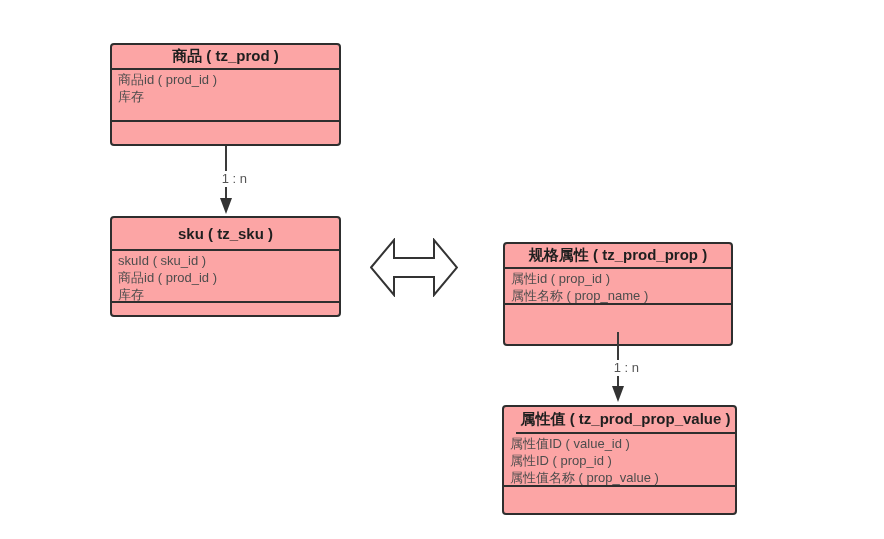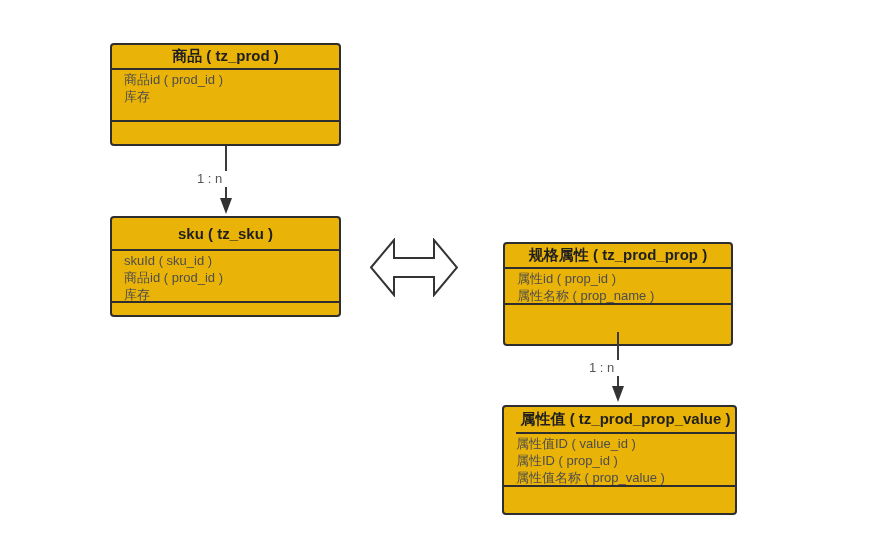--- a/index.html
+++ b/index.html
@@ -7,41 +7,41 @@
     position: relative;
     width: 884px;
     height: 539px;
     background: #ffffff;
     font-family: "Liberation Sans", sans-serif;
     overflow: hidden;
   }
   .entity {
     position: absolute;
     box-sizing: border-box;
-    background: #eab308;
+    background: #fca5a5;
     border: 2px solid #2e2e2e;
     border-radius: 4px;
     display: flex;
     flex-direction: column;
   }
   .entity-header {
     box-sizing: border-box;
     border-bottom: 2px solid #2e2e2e;
     font-weight: bold;
     font-size: 15px;
     color: #1f1f1f;
     text-align: center;
     display: flex;
     align-items: center;
     justify-content: center;
     white-space: nowrap;
   }
   .entity-fields {
     box-sizing: border-box;
-    padding: 1px 0 0 6px;
+    padding: 1px 0 0 0;
   }
   .field {
     font-size: 13px;
     line-height: 17px;
     color: #4d4d4d;
     padding: 0 6px;
     white-space: nowrap;
     overflow: hidden;
   }
   .entity-footer {
@@ -57,21 +57,21 @@
     position: absolute;
     width: 0;
     height: 0;
     border-left: 6px solid transparent;
     border-right: 6px solid transparent;
     border-top: 16px solid #333333;
   }
   .cardinality-label {
     position: absolute;
     width: 50px;
-    text-align: left;
+    text-align: right;
     font-size: 13px;
     color: #555555;
     background: #ffffff;
     line-height: 16px;
   }
   .double-arrow {
     position: absolute;
     left: 370px;
     top: 238px;
     width: 88px;

